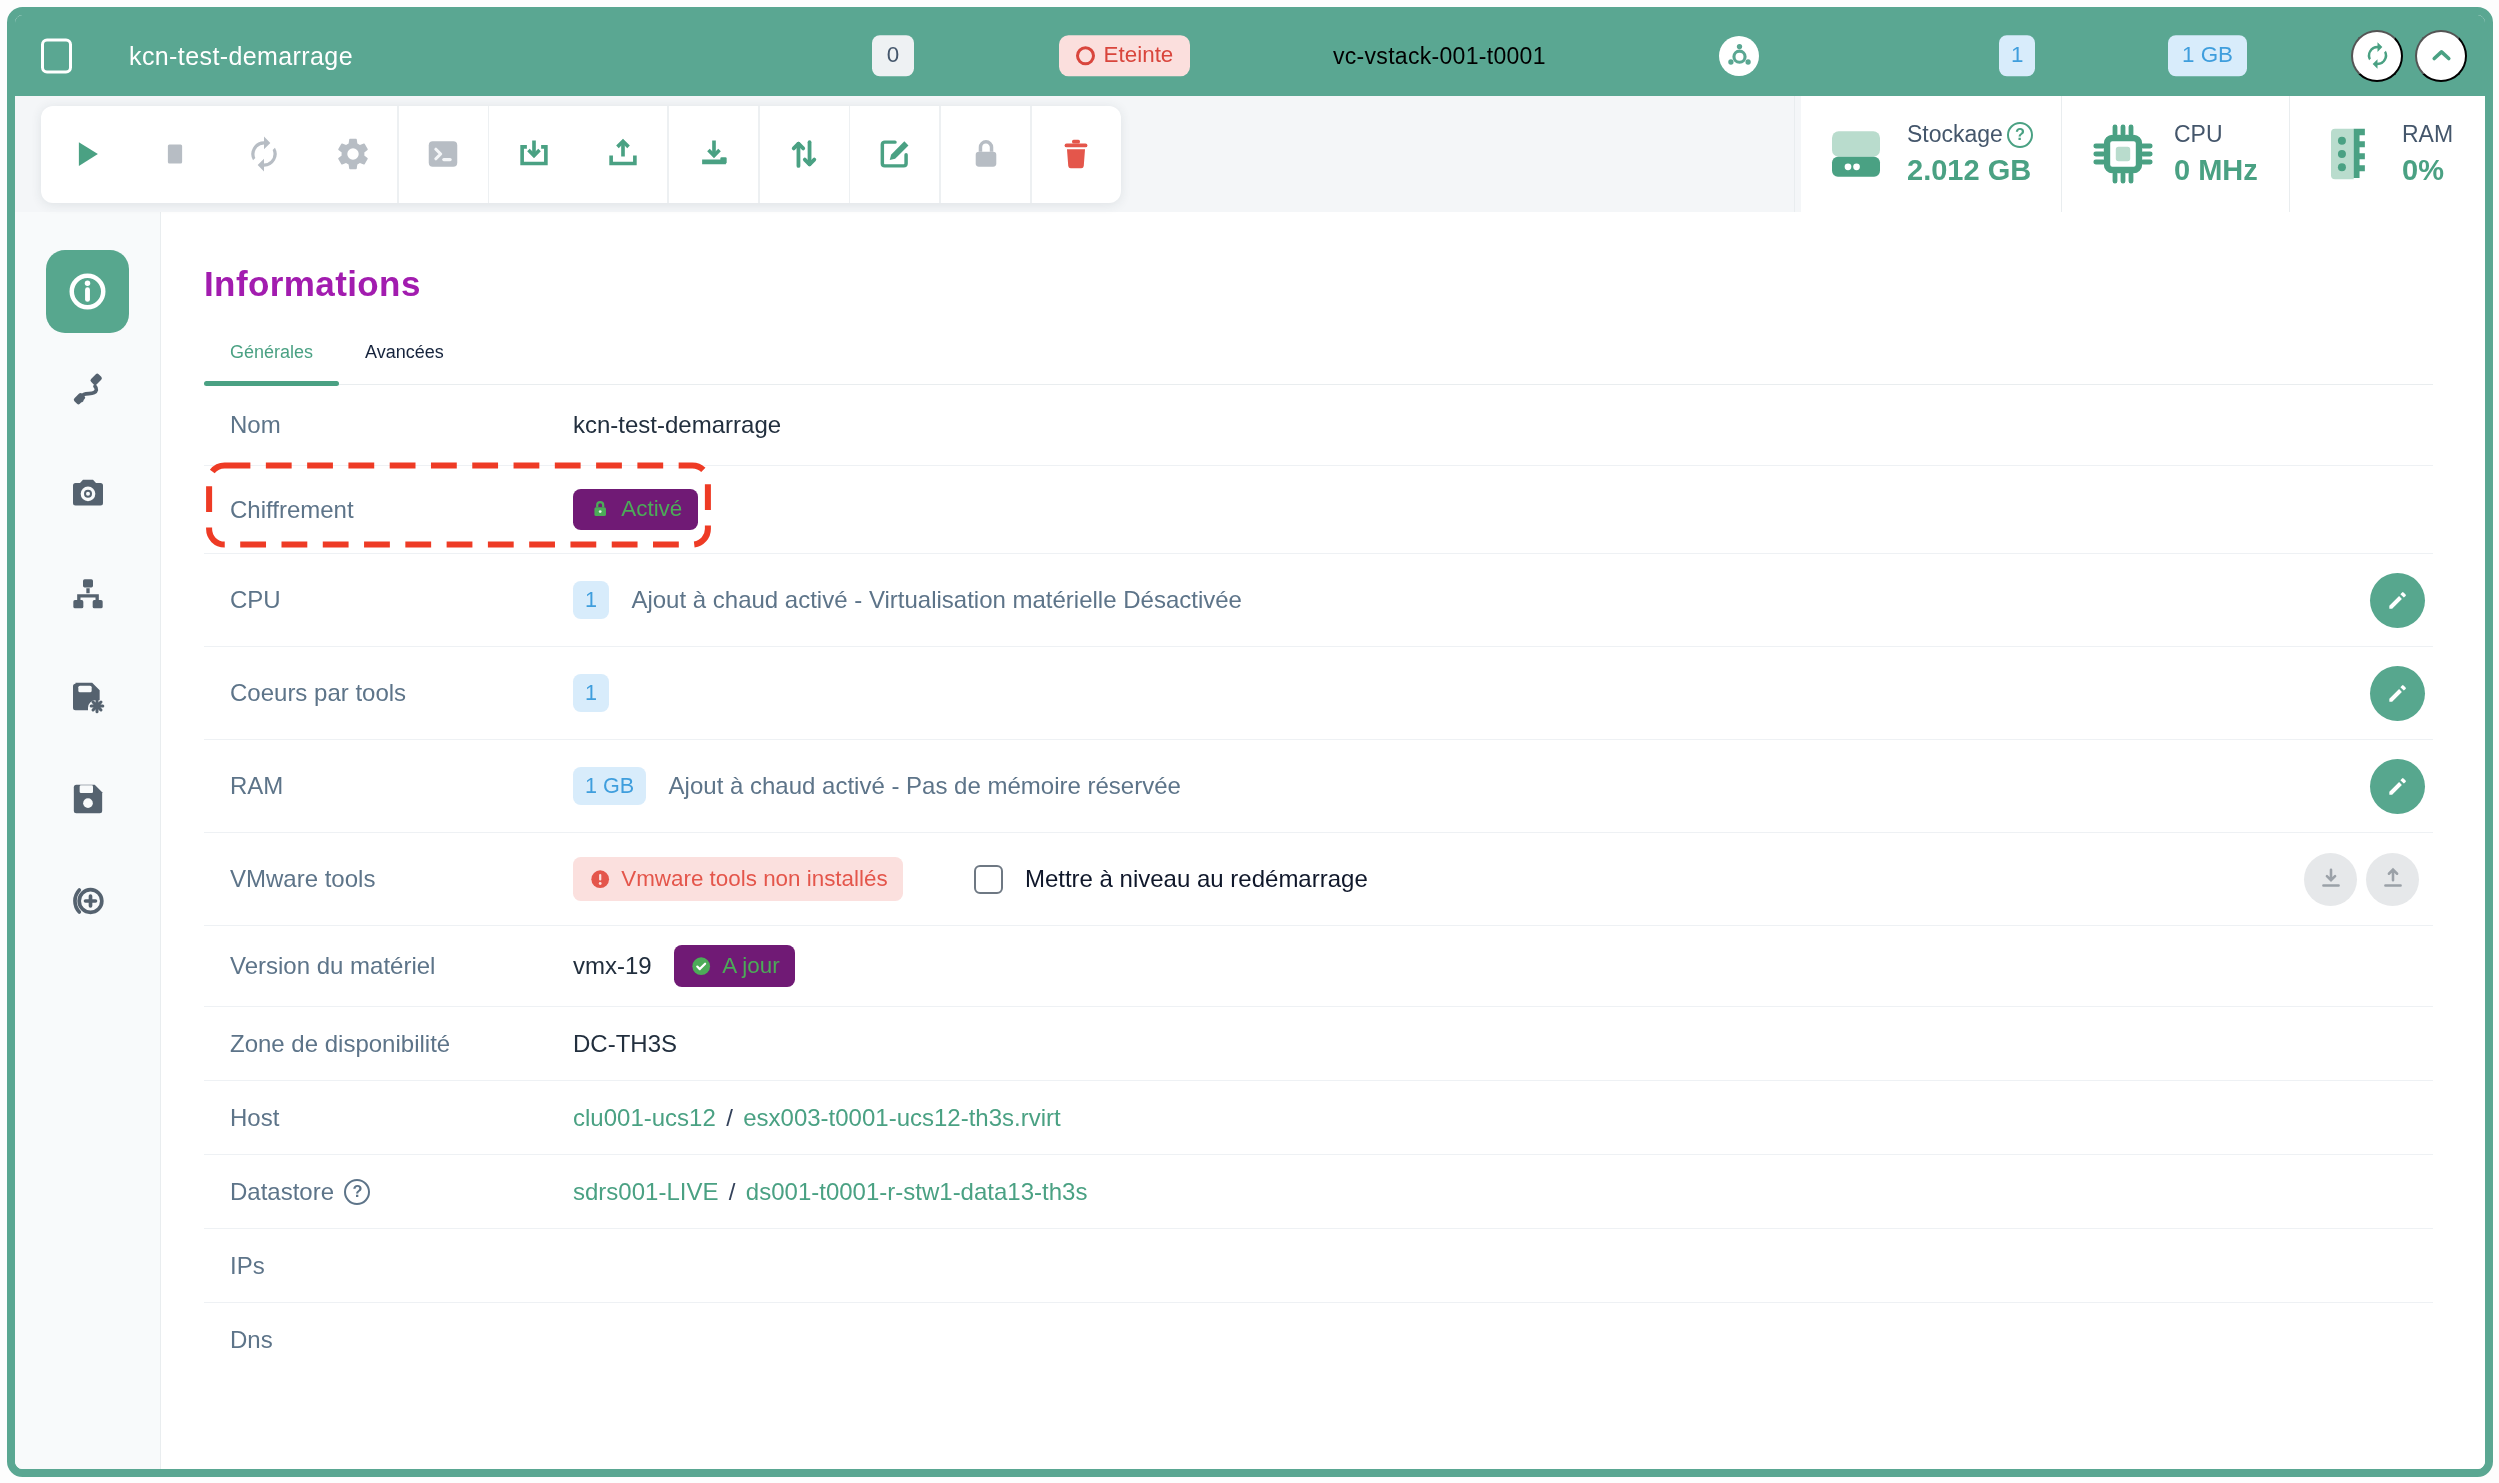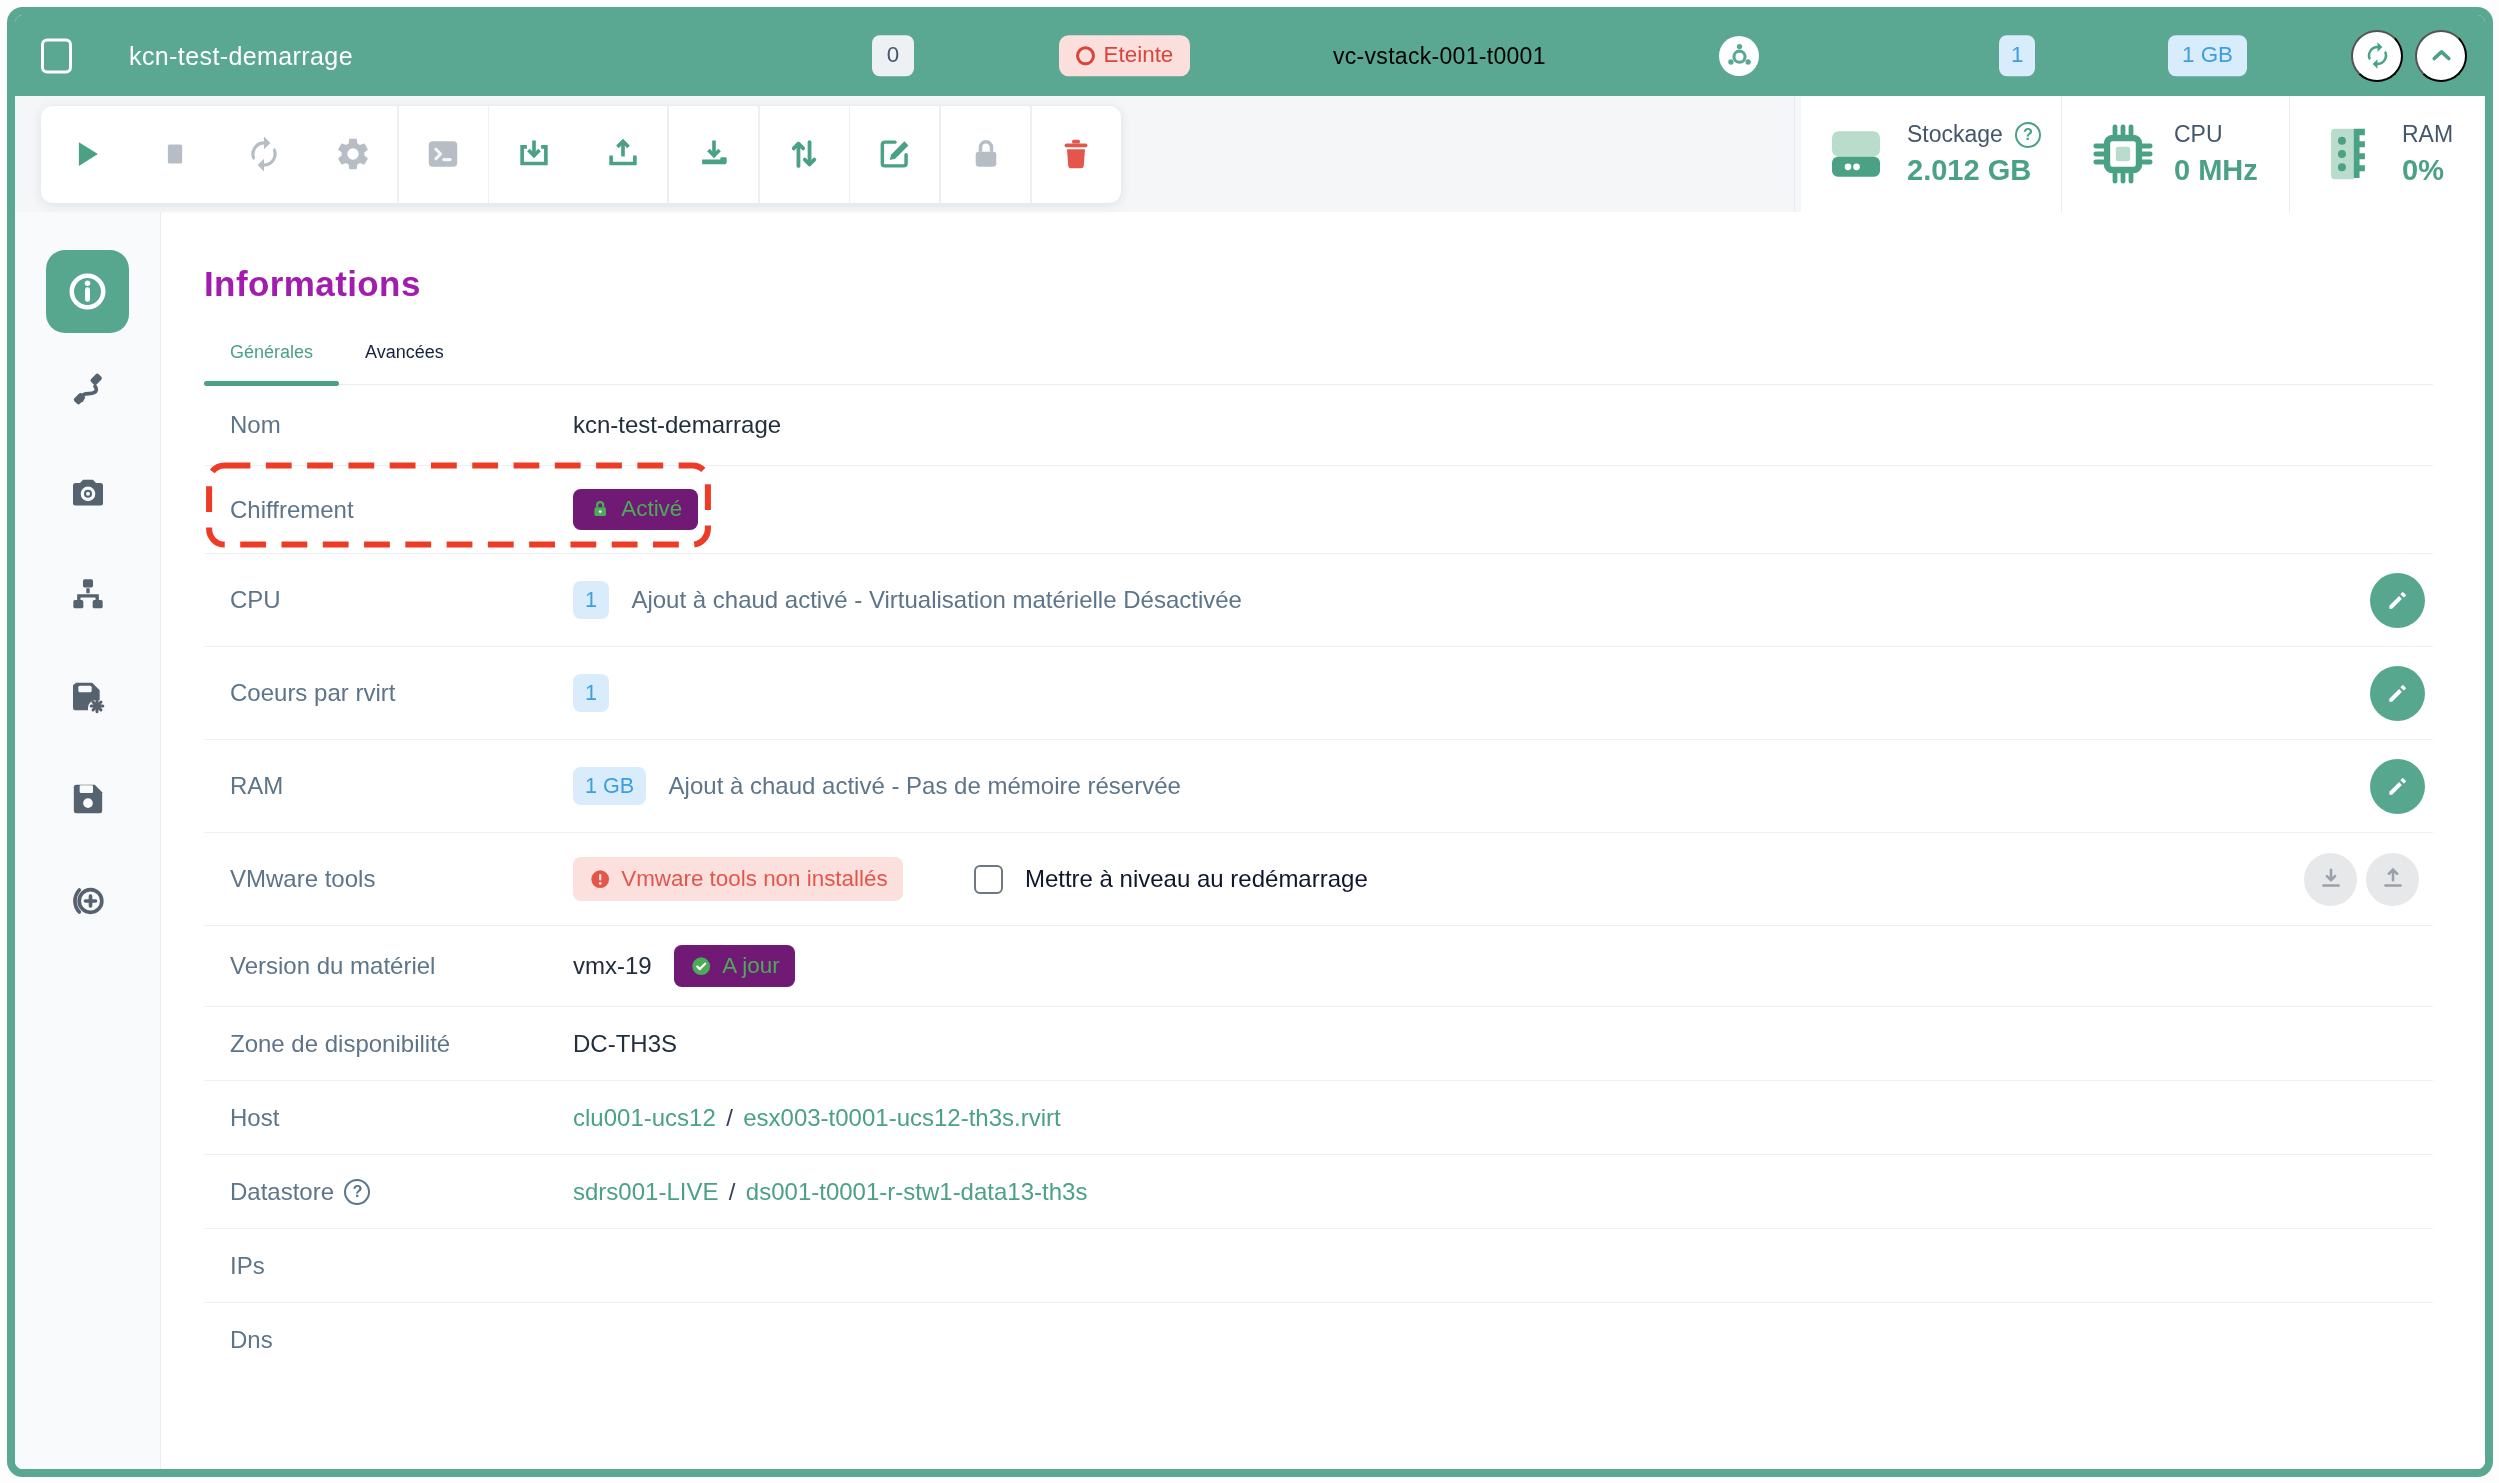--- a/index.html
+++ b/index.html
@@ -32,21 +32,21 @@
     border-radius:12px; box-shadow:0 1.7px 10.4px rgba(40,60,70,.10); display:flex; align-items:stretch;
   }
   .tb-btn { width:89px; display:flex; align-items:center; justify-content:center; background:none; border:none; cursor:pointer; }
   .tb-btn svg { width:38px; height:38px; }
   .tb-sep { width:1.7px; background:#edf0f2; }
   .c-green { color:#4aa183; } .c-gray { color:#b7bdc4; } .c-red { color:#e4564b; }
   .stats { position:absolute; right:0; top:0; bottom:0; display:flex; }
   .stat { display:flex; align-items:center; gap:19px; border-left:1.7px solid #e9edef; padding-left:29px; }
   .stat-stockage { width:267px; } .stat-cpu { width:228px; } .stat-ram { width:196px; }
   .stat svg { width:64px; height:64px; flex:0 0 auto; }
-  .stat-label { font-size:23px; color:#44566b; display:flex; align-items:center; gap:12px; }
+  .stat-label { font-size:23px; color:#44566b; display:flex; align-items:center; gap:4px; }
   .stat-value { font-size:29px; font-weight:bold; color:#4aa183; margin-top:5.2px; white-space:nowrap; }
   .help-circle { display:inline-flex; align-items:center; justify-content:center; width:26px; height:26px; border:2.2px solid currentColor; border-radius:50%; font-size:16.4px; font-weight:bold; }
   .help-green { color:#4aa183; } .help-gray { color:#5d7489; }
   
   .main { flex:1; display:flex; min-height:0; }
   .sidebar { width:146px; background:#f8fafb; border-right:1.7px solid #e9edef; display:flex; flex-direction:column; align-items:center; padding-top:38px; flex:0 0 auto; }
   .nav-active { width:83px; height:83px; background:#57a78e; border-radius:19px; display:flex; align-items:center; justify-content:center; color:#fff; margin-bottom:38px; cursor:pointer; }
   .nav-active svg { width:45px; height:45px; }
   .nav-item { height:40px; margin-bottom:62px; color:#55626f; display:flex; align-items:center; justify-content:center; cursor:pointer; }
   .nav-item svg { width:40px; height:40px; }
@@ -357,21 +357,21 @@
           <span class="note">Ajout à chaud activé - Virtualisation matérielle Désactivée</span>
           <button class="edit-btn">
             <svg viewBox="0 0 24 24" fill="currentColor">
                 <path d="M4 17.4V20h2.6l9-9-2.6-2.6-9 9zM19 8.2a.9.9 0 0 0 0-1.3l-1.9-1.9a.9.9 0 0 0-1.3 0l-1.6 1.6 3.2 3.2L19 8.2z"></path>
               </svg>
           </button>
         </div>
       </div>
 
       <div class="row mh108">
-        <div class="row-label">Coeurs par rvirt</div>
+        <div class="row-label">Coeurs par tools</div>
         <div class="row-value">
           <span class="pill-blue">1</span>
           <button class="edit-btn">
             <svg viewBox="0 0 24 24" fill="currentColor">
                 <path d="M4 17.4V20h2.6l9-9-2.6-2.6-9 9zM19 8.2a.9.9 0 0 0 0-1.3l-1.9-1.9a.9.9 0 0 0-1.3 0l-1.6 1.6 3.2 3.2L19 8.2z"></path>
               </svg>
           </button>
         </div>
       </div>
 

